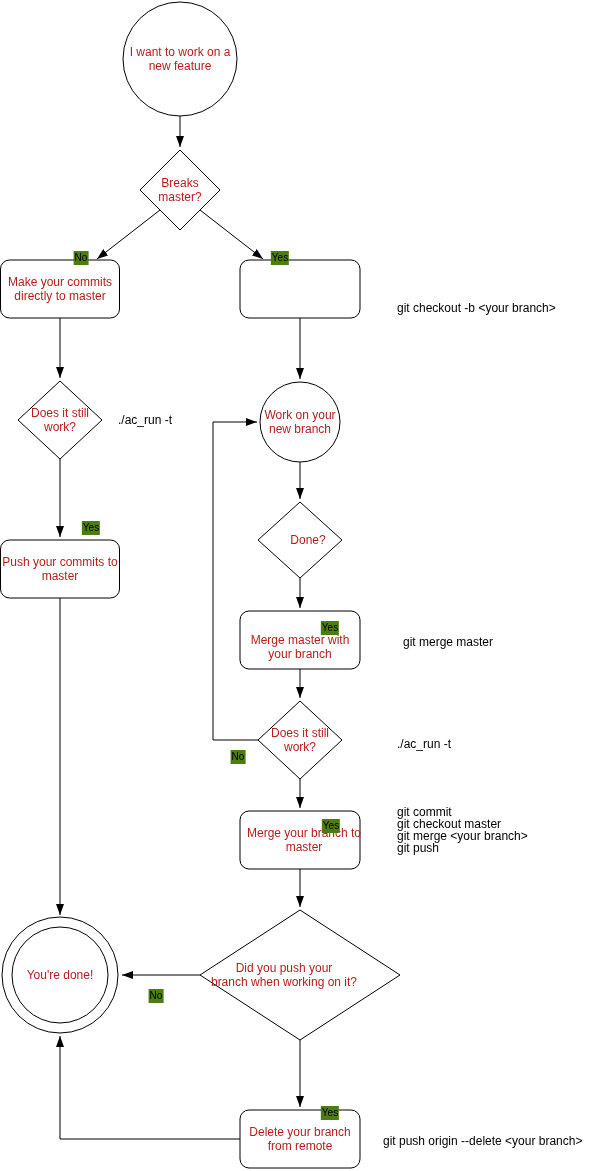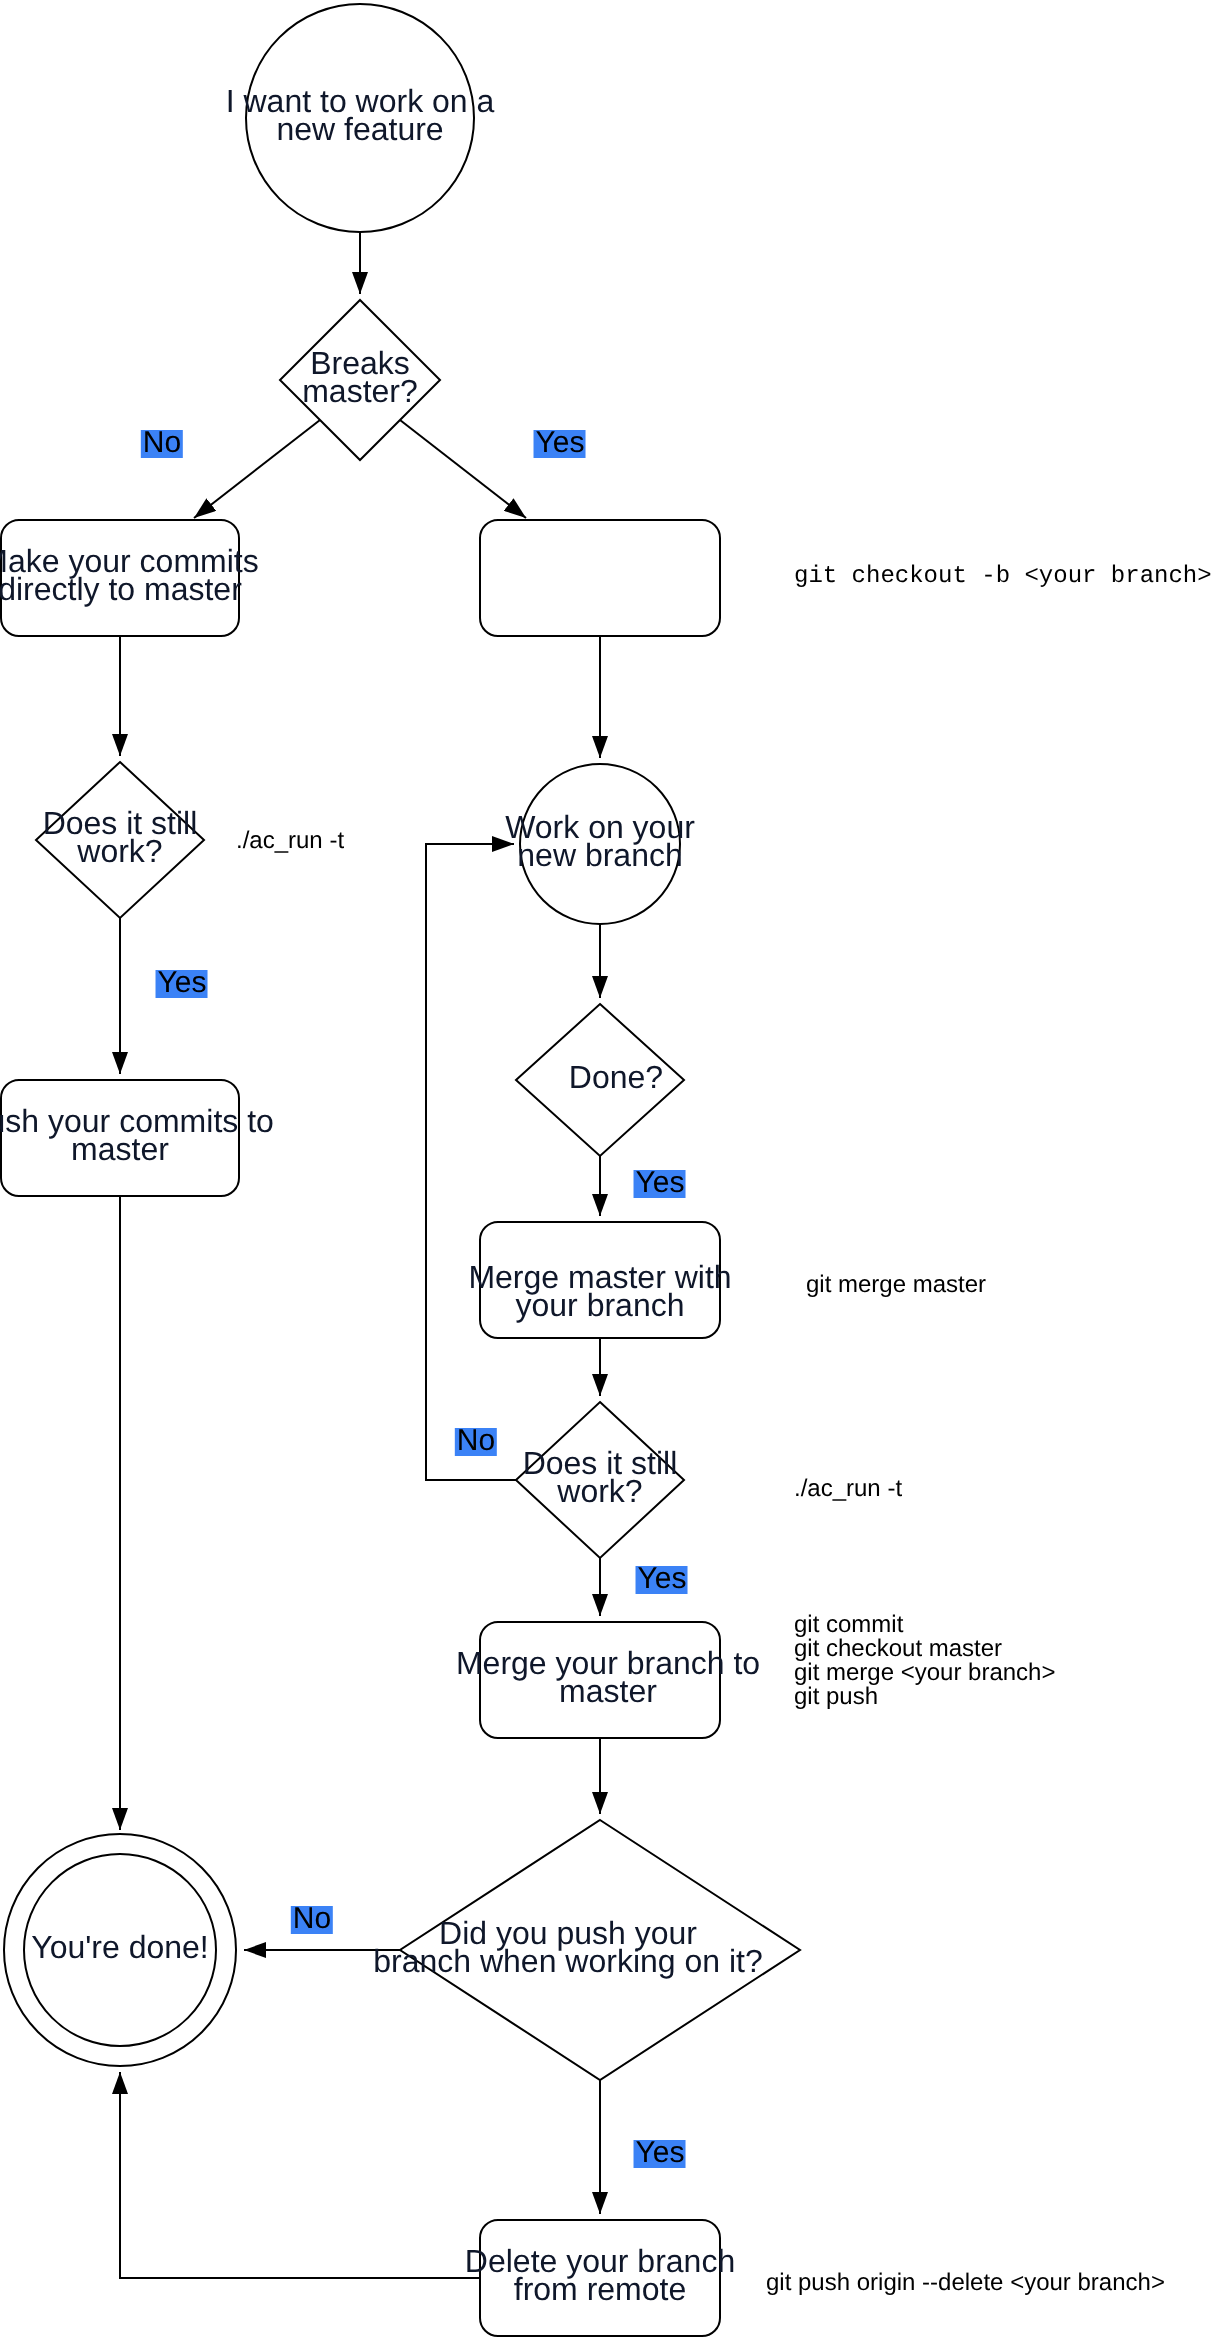--- a/index.html
+++ b/index.html
@@ -13,32 +13,33 @@
     overflow: hidden;
   }
   .canvas svg { position: absolute; left: 0; top: 0; }
   .node-label {
     position: absolute;
     display: flex;
     align-items: center;
     justify-content: center;
     text-align: center;
     white-space: pre;
-    font-size: 16px;
+    font-size: 12px;
     line-height: 14px;
-    color: #0f172a;
+    color: #b91c1c;
   }
   .edge-label {
     position: absolute;
     transform: translate(-50%, -50%);
-    font-size: 15px;
+    font-size: 10px;
     line-height: 14px;
     white-space: pre;
-    background: #3b82f6;
+    background: #4d7c0f;
     padding: 0 1px;
+    margin-top: 36px;
   }
   .annotation {
     position: absolute;
     transform: translateY(-50%);
     font-size: 12px;
     line-height: 14px;
     white-space: pre;
     text-align: left;
   }
   .annotation.block { line-height: 12px; }
@@ -120,21 +121,21 @@
 
   <div class="edge-label" style="left:81px;  top:222px;">No</div>
   <div class="edge-label" style="left:280px; top:222px;">Yes</div>
   <div class="edge-label" style="left:91px;  top:492px;">Yes</div>
   <div class="edge-label" style="left:330px; top:592px;">Yes</div>
   <div class="edge-label" style="left:238px; top:721px;">No</div>
   <div class="edge-label" style="left:331px; top:790px;">Yes</div>
   <div class="edge-label" style="left:156px; top:960px;">No</div>
   <div class="edge-label" style="left:330px; top:1077px;">Yes</div>
 
-  <div class="annotation" style="left:397px; top:288px;font-family:Liberation Mono, monospace;">git checkout -b &lt;your branch&gt;</div>
+  <div class="annotation" style="left:397px; top:308px;">git checkout -b &lt;your branch&gt;</div>
   <div class="annotation" style="left:118px; top:420px;">./ac_run -t</div>
   <div class="annotation" style="left:403px; top:642px;">git merge master</div>
   <div class="annotation" style="left:397px; top:744px;">./ac_run -t</div>
   <div class="annotation block" style="left:397px; top:830px;">git commit
 git checkout master
 git merge &lt;your branch&gt;
 git push</div>
   <div class="annotation" style="left:383px; top:1141px;">git push origin --delete &lt;your branch&gt;</div>
 
 </div>

